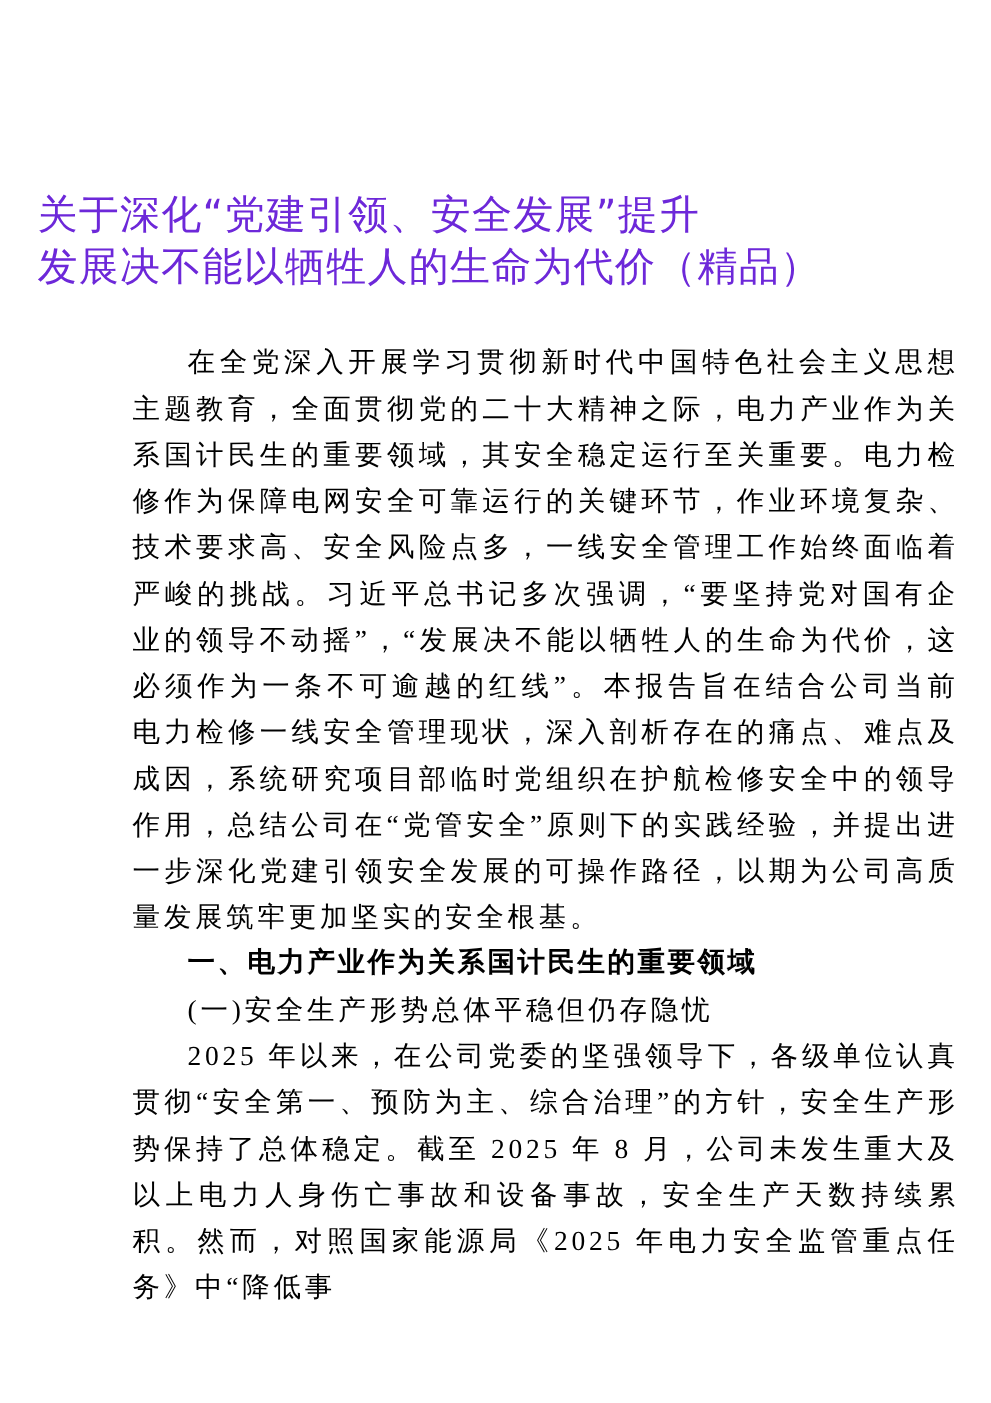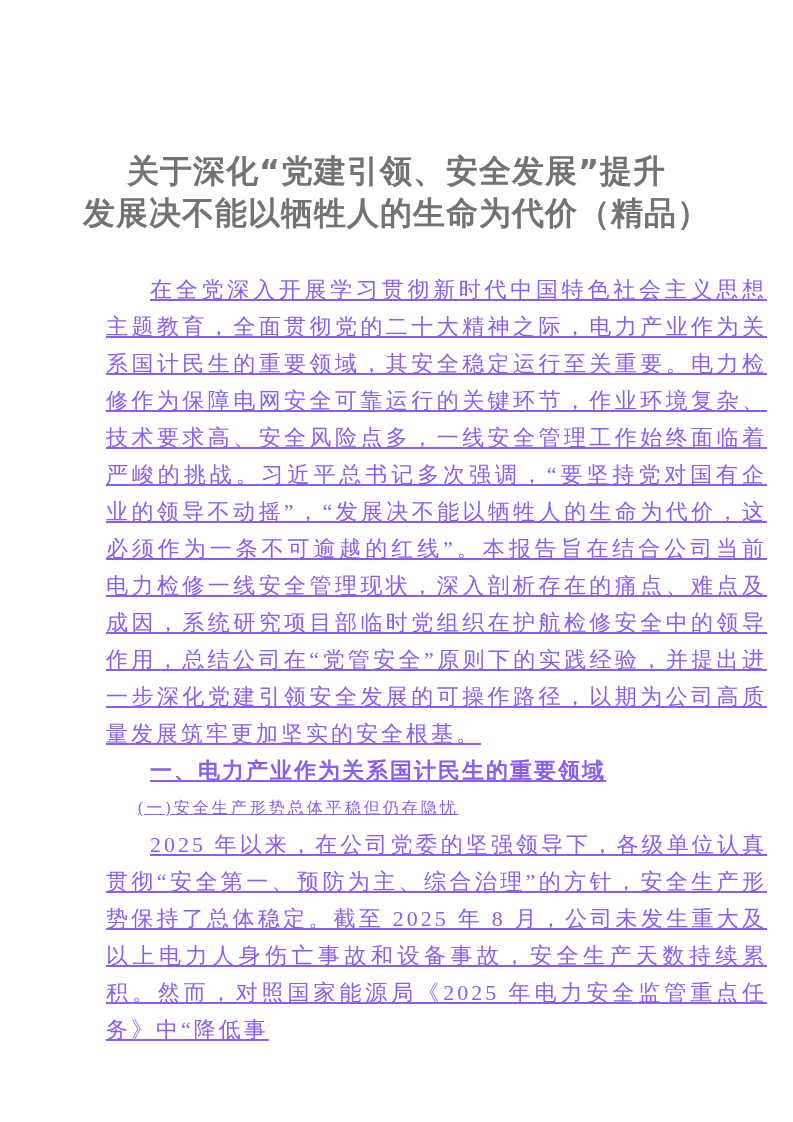--- a/index.html
+++ b/index.html
@@ -10,57 +10,55 @@
   .page {
     position: relative;
     width: 793px;
     height: 1122px;
     background: #ffffff;
     color: #000000;
     overflow: hidden;
   }
   .doc-title {
     margin: 150px 30px 0 30px;
-    text-align: center;
     font-family: "DejaVu Sans", "Liberation Sans", sans-serif;
-    font-weight: bold;
+    font-weight: normal;
     font-size: 32px;
     line-height: 42px;
     letter-spacing: 1px;
-    color: #737373;
+    color: #6d28d9;
   }
   .doc-title .title-line {
     display: block;
   }
   .doc-body {
     margin: 37px 26px 0 106px;
     font-family: "Liberation Serif", "DejaVu Serif", serif;
     font-size: 22px;
     line-height: 37px;
     letter-spacing: 3px;
     text-align: justify;
-    color: #8b5cf6;
-    text-decoration: underline;
+    color: #000000;
   }
   .body-para {
     margin: 0;
     text-indent: 2em;
   }
   .section-heading {
     margin: 0;
     font-size: 22px;
     font-weight: bold;
     line-height: 37px;
     text-indent: 2em;
     font-family: "DejaVu Sans", "Liberation Sans", sans-serif;
     letter-spacing: 2px;
   }
   .subsection-heading {
     margin: 0;
-    font-size: 16px;
+    font-size: 22px;
     font-weight: normal;
     line-height: 37px;
     text-indent: 2em;
   }
 </style>
 </head>
 <body>
 
 <div class="page">
 

